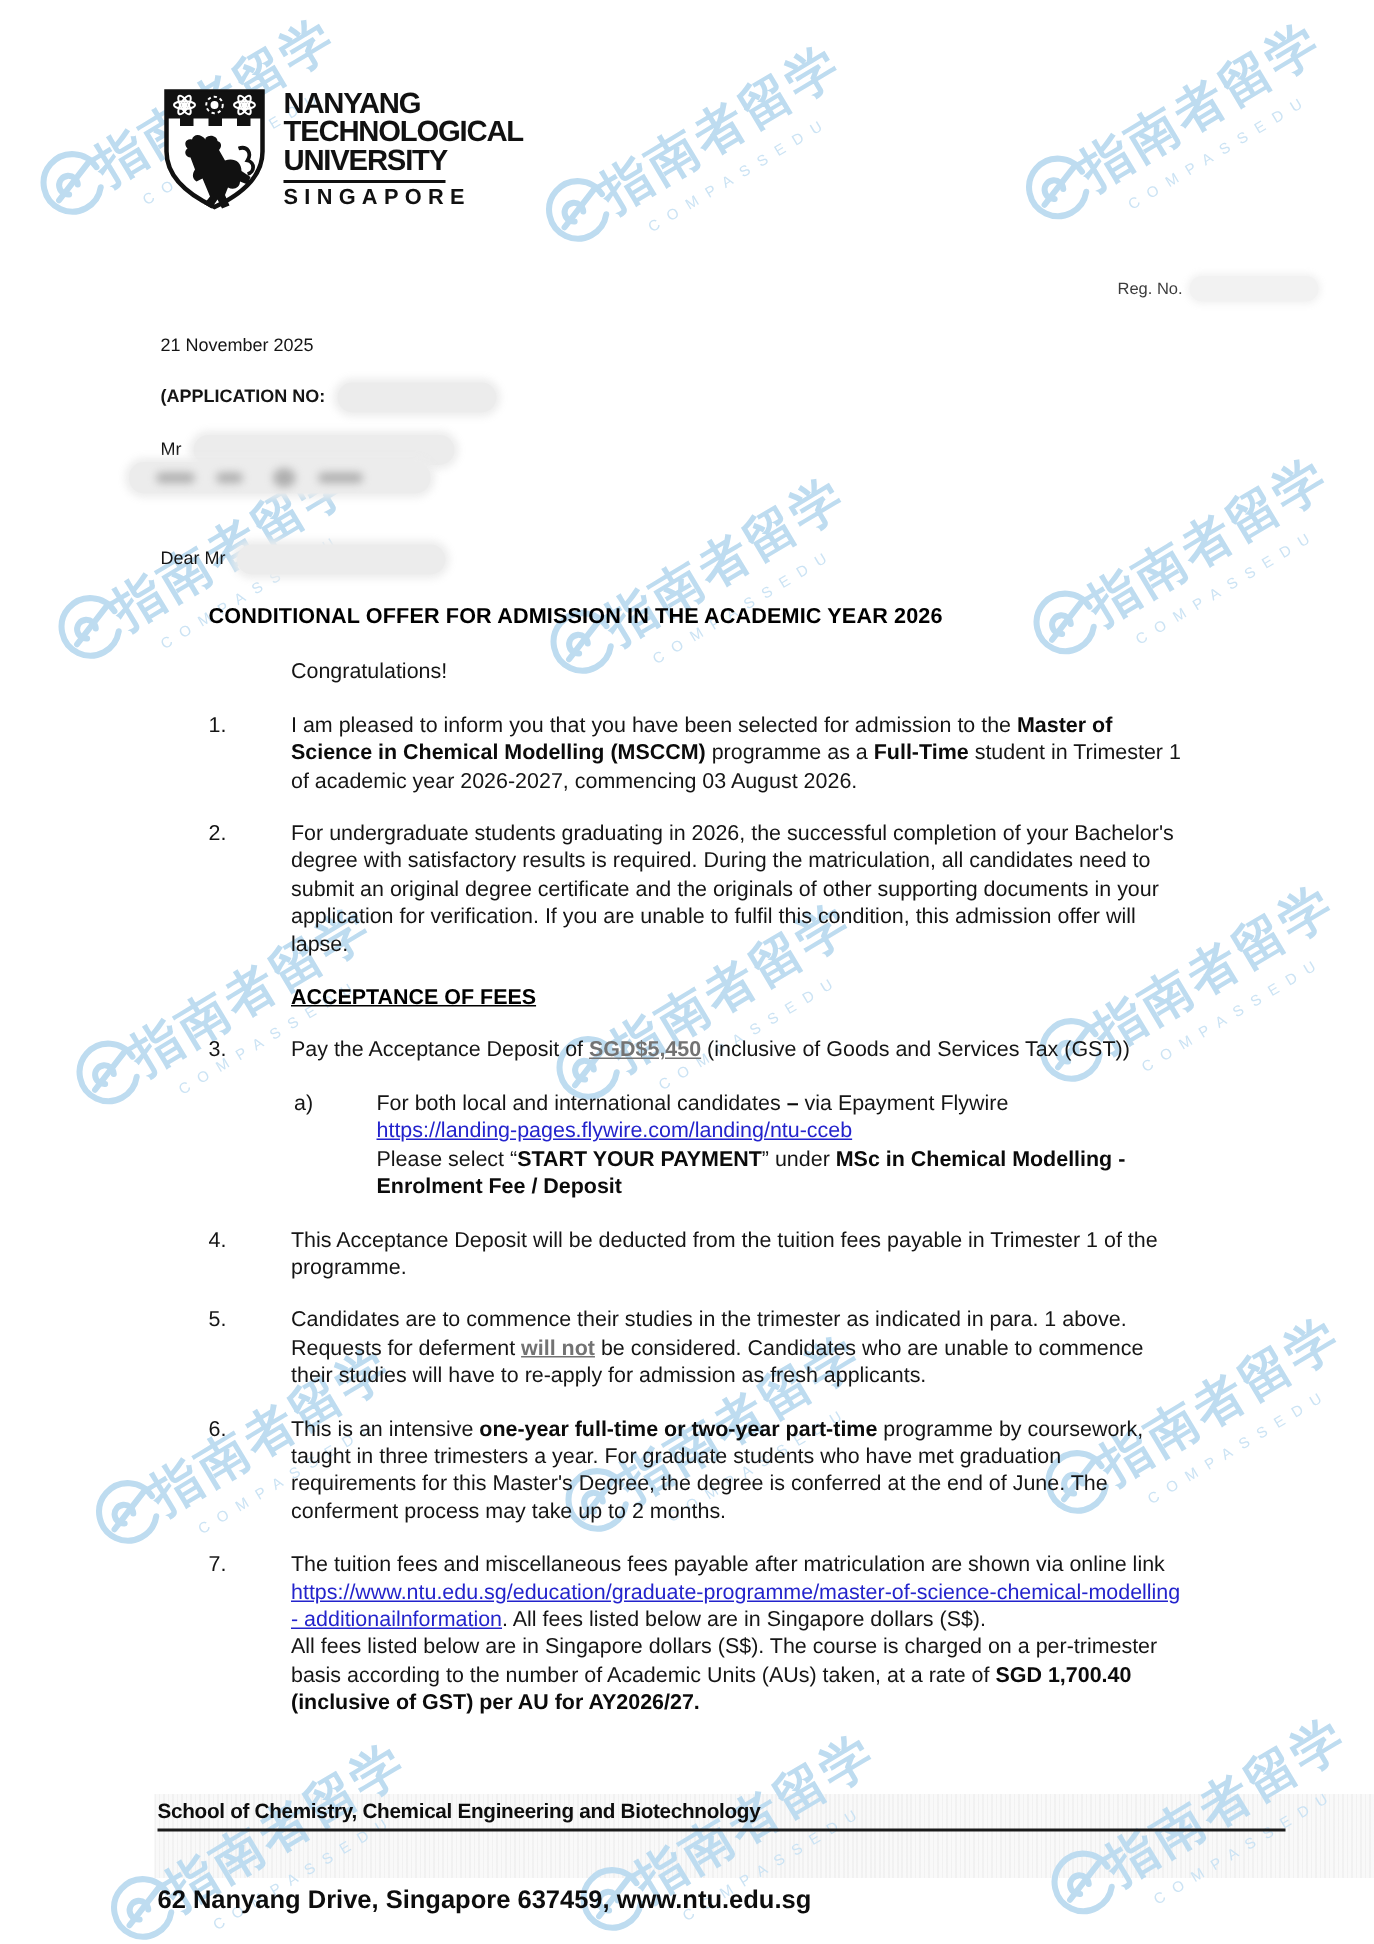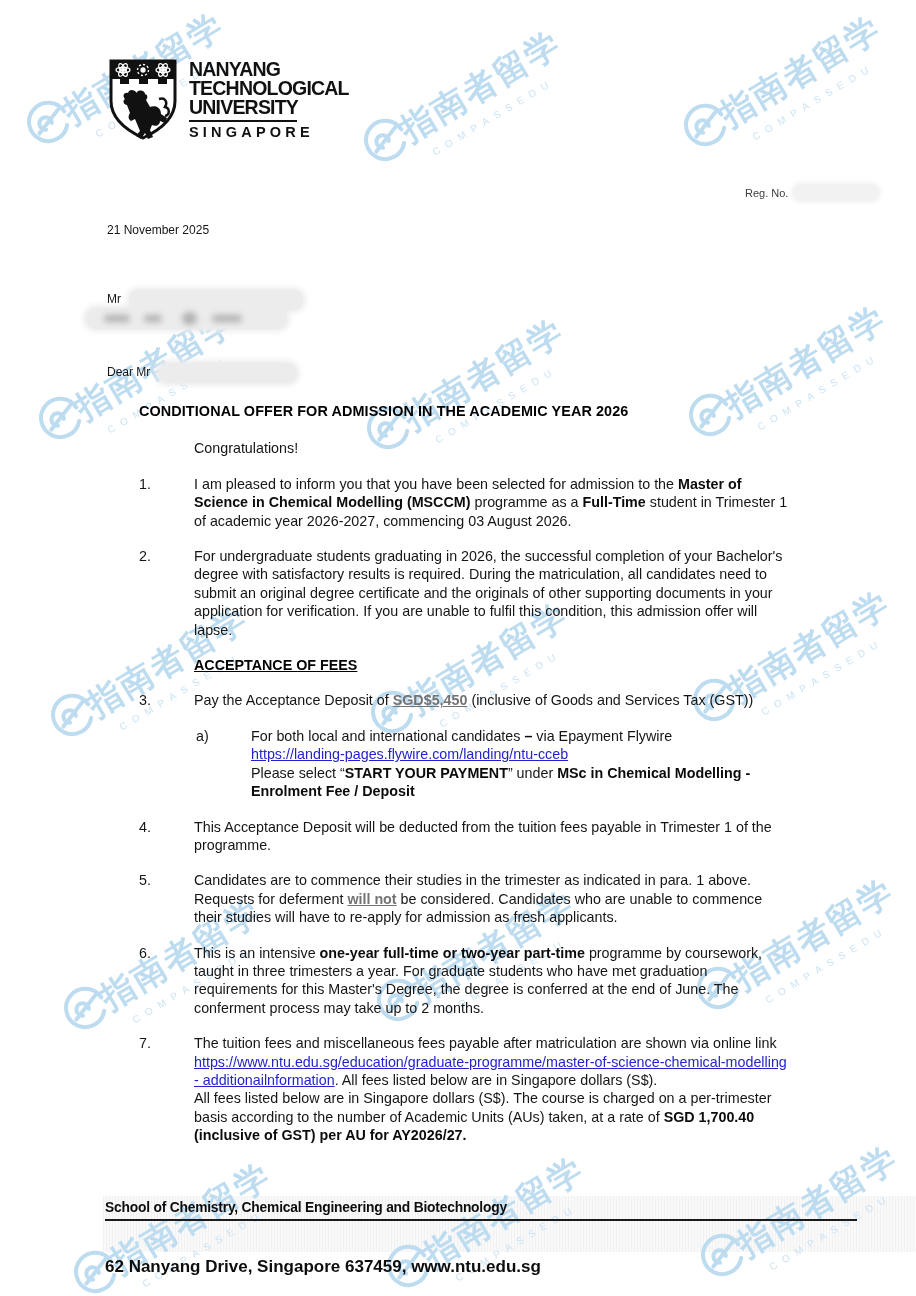--- a/index.html
+++ b/index.html
@@ -256,20 +256,24 @@
     </div>
   </div>
 
   <div class="regno">
     <span>Reg. No.</span>
     <span class="pill pill-reg"></span>
   </div>
 
   <div class="abs" style="left:107px;top:221px;">21 November 2025</div>
 
+  <div class="abs" style="left:107px;top:255px;">
+    <span class="b">(APPLICATION NO:</span>
+    <span class="pill" style="width:106px;height:20px;margin-left:5px;"></span>
+  </div>
 
   <div class="abs" style="left:107px;top:290px;">
     <span>Mr</span>
     <span class="pill" style="width:174px;height:20px;margin-left:5px;"></span>
   </div>
 
   <div class="abs" style="left:86px;top:308px;">
     <span class="pill" style="width:201px;height:21px;">
       <i class="sm" style="left:18px;width:26px;"></i>
       <i class="sm" style="left:58px;width:18px;"></i>

